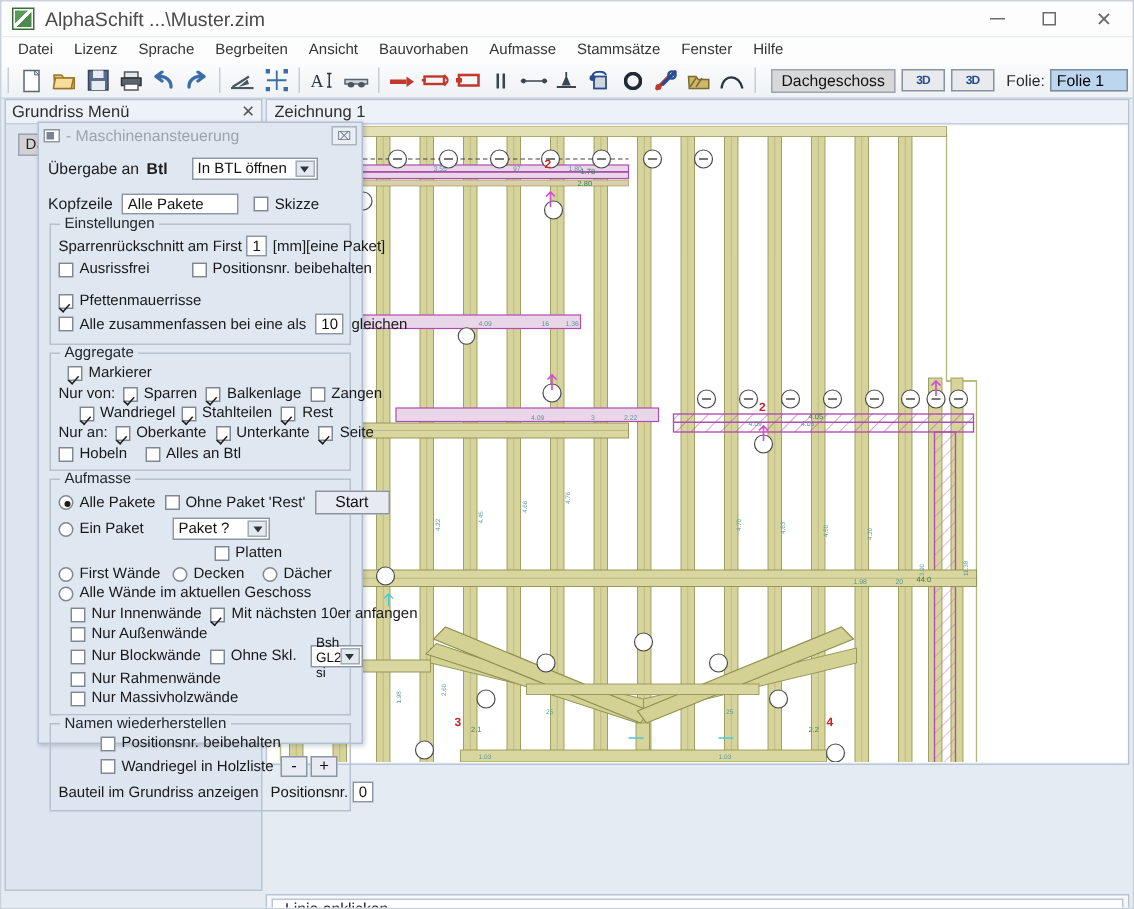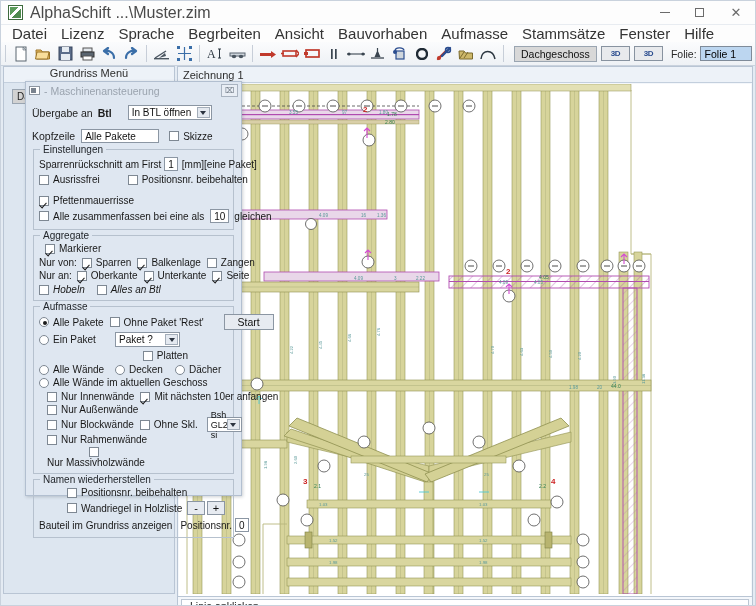--- a/index.html
+++ b/index.html
@@ -29,39 +29,39 @@
   .app-icon {
     width: 15px; height: 15px; margin-left: 7px; margin-right: 7px;
     background: #ffffff;
     border: 1px solid #3d6b3d;
     position: relative; flex: none;
   }
   .app-icon::before {
     content:""; position:absolute; left:1px; top:1px; width:11px; height:11px;
     background: linear-gradient(135deg,#5a9b5a 0 40%, #ffffff 40% 55%, #4d8a4d 55% 100%);
   }
-  .title-text { color: #4a4a4a; font-size: 16px; }
+  .title-text { color: #4a4a4a; font-size: 13px; }
   .win-btns { margin-left: auto; display: flex; height: 24px; }
   .win-btn {
     width: 35px; height: 24px; display:flex; align-items:center; justify-content:center;
     color:#6b6b6b; font-size: 11px; line-height: 1;
   }
   .win-btn.close { width: 38px; }
   .glyph-min { display:block; width:10px; height:1px; background:#6b6b6b; }
   .glyph-max { display:block; width:9px; height:9px; border:1px solid #6b6b6b; }
   .glyph-close { font-size: 13px; }
 
   
   .menubar {
     position:absolute; left:0; top:24px; width:754px; height:17px;
     background:#fdfdfd;
     display:flex; align-items:center; padding-left:4px; gap:0px;
   }
   .menu-item {
-    font-size:15px; color:#343434; padding: 1px 7px 2px 7px; white-space:nowrap;
+    font-size:10px; color:#343434; padding: 1px 7px 2px 7px; white-space:nowrap;
   }
 
   
   .toolbar {
     position:absolute; left:0; top:41px; width:754px; height:24px;
     background: linear-gradient(#fbfcfd,#eef1f5);
     border-bottom:1px solid #c9d2dd;
     display:flex; align-items:center;
   }
   .tb-sep { width:1px; height:17px; background:#c7ced8; margin:0 4px; flex:none; }
@@ -99,39 +99,39 @@
     position:absolute; left:0; top:65px; width:754px; height:592px;
     background:#e4ebf3;
   }
   .panel-left {
     position:absolute; left:2px; top:0px; width:172px; height:528px;
     background:#dde6f0; border:1px solid #b9c5d4;
   }
   .panel-left-head {
     height:16px; background:#edf2f8; border-bottom:1px solid #c3cfdd;
     display:flex; align-items:center; padding:0 4px;
-    font-size:11px; color:#2d2d2d;flex-direction:column;
+    font-size:11px; color:#2d2d2d;
   }
   .panel-left-x { margin-left:auto; font-size:11px; color:#555; }
   .ghost-btn {
     position:absolute; left:8px; top:22px; width:92px; height:15px;
     border:1px solid #9aa5b1; background:#d2d2d2; font-size:10px;
     display:flex; align-items:center; padding-left:4px; color:#222;
   }
   .ghost-small {
     position:absolute; left:36px; top:168px; width:28px; height:20px;
     border:1px solid #a6b1bf; background:#ffffff;
   }
   .ghost-small::after{
     content:""; position:absolute; right:3px; bottom:3px; width:6px; height:8px;
     background:#6d7884;
   }
 
   .panel-right {
-    position:absolute; left:176px; top:0px; width:576px; height:532px;
+    position:absolute; left:176px; top:0px; width:576px; height:444px;
     background:#f4f7fb; border:1px solid #b9c5d4;
   }
   .panel-right-head {
     height:16px; background:#edf2f8; border-bottom:1px solid #c3cfdd;
     display:flex; align-items:center; padding:0 5px;
     font-size:11px; color:#2d2d2d;
   }
   .subtabs {
     position:absolute; left:0; top:17px; height:13px; display:flex; gap:0;
     font-size:9.5px; color:#3a3a3a;
@@ -784,36 +784,51 @@
           </span>
           <span class="cb" style="width:66px;">
             <span class="box checked"></span>
             <span class="cbtext">Balkenlage</span>
           </span>
           <span class="cb">
             <span class="box"></span>
             <span class="cbtext">Zangen</span>
           </span>
         </div>
+        <div class="row" style="margin-bottom:2px;">
+          <span style="width:46px;"></span>
+          <span class="cb" style="margin-left:5px;width:62px;">
+            <span class="box checked"></span>
+            <span class="cbtext">Wandriegel</span>
+          </span>
+          <span class="cb" style="width:66px;">
+            <span class="box checked"></span>
+            <span class="cbtext">Stahlteilen</span>
+          </span>
+          <span class="cb">
+            <span class="box checked"></span>
+            <span class="cbtext">Rest</span>
+          </span>
+        </div>
         <div class="row" style="margin-bottom:3px;">
           <span class="cbtext" style="width:46px;text-align:right;">Nur an:</span>
           <span class="cb" style="margin-left:5px;width:62px;">
             <span class="box checked"></span>
             <span class="cbtext">Oberkante</span>
           </span>
           <span class="cb" style="width:66px;">
             <span class="box checked"></span>
             <span class="cbtext">Unterkante</span>
           </span>
           <span class="cb">
             <span class="box checked"></span>
             <span class="cbtext">Seite</span>
           </span>
         </div>
-        <div class="row" style="margin-bottom:0;font-style:italic;">
+        <div class="row" style="margin-bottom:0;">
           <span class="cb">
             <span class="box"></span>
             <span class="cbtext">Hobeln</span>
           </span>
           <span class="cb" style="margin-left:6px;">
             <span class="box"></span>
             <span class="cbtext">Alles an Btl</span>
           </span>
         </div>
       </div>
@@ -822,21 +837,21 @@
         <span class="gtitle">Aufmasse</span>
         <div class="row" style="margin-bottom:2px;">
           <span class="cb" style="width:70px;">
             <span class="radio on"></span>
             <span class="cbtext">Alle Pakete</span>
           </span>
           <span class="cb">
             <span class="box"></span>
             <span class="cbtext">Ohne Paket 'Rest'</span>
           </span>
-          <span class="btn" style="margin-left:14px;width:42px;height:16px;">Start</span>
+          <span class="btn" style="margin-left:0;width:42px;height:16px;">Start</span>
         </div>
         <div class="row" style="margin-bottom:3px;">
           <span class="cb" style="width:70px;">
             <span class="radio"></span>
             <span class="cbtext">Ein Paket</span>
           </span>
           <span class="sel" style="width:65px;">
             <span>Paket ?</span>
             <span class="arrow">
                 <i class="arrow-tri"></i>
@@ -845,21 +860,21 @@
         </div>
         <div class="row" style="margin-bottom:3px;justify-content:flex-end;padding-right:34px;">
           <span class="cb">
             <span class="box"></span>
             <span class="cbtext">Platten</span>
           </span>
         </div>
         <div class="row" style="margin-bottom:2px;">
           <span class="cb" style="width:70px;">
             <span class="radio"></span>
-            <span class="cbtext">Alle Wände</span>
+            <span class="cbtext">First Wände</span>
           </span>
           <span class="cb" style="width:54px;">
             <span class="radio"></span>
             <span class="cbtext">Decken</span>
           </span>
           <span class="cb">
             <span class="radio"></span>
             <span class="cbtext">Dächer</span>
           </span>
         </div>
@@ -901,21 +916,21 @@
               </span>
           </span>
         </div>
         <div class="row" style="margin-bottom:2px;">
           <span class="cb" style="margin-left:8px;">
             <span class="box"></span>
             <span class="cbtext">Nur Rahmenwände</span>
           </span>
         </div>
         <div class="row" style="margin-bottom:0;">
-          <span class="cb" style="margin-left:8px;flex-direction:column;">
+          <span class="cb" style="margin-left:8px;">
             <span class="box"></span>
             <span class="cbtext">Nur Massivholzwände</span>
           </span>
         </div>
       </div>
 
       <div class="group" style="margin-bottom:0;">
         <span class="gtitle">Namen wiederherstellen</span>
         <div class="row" style="margin-bottom:3px;">
           <span class="cb" style="margin-left:28px;">

